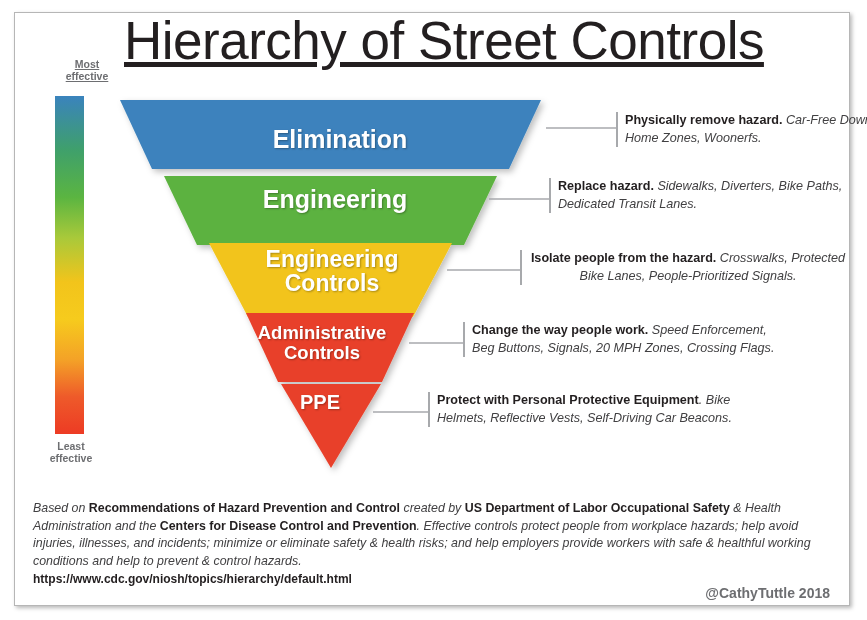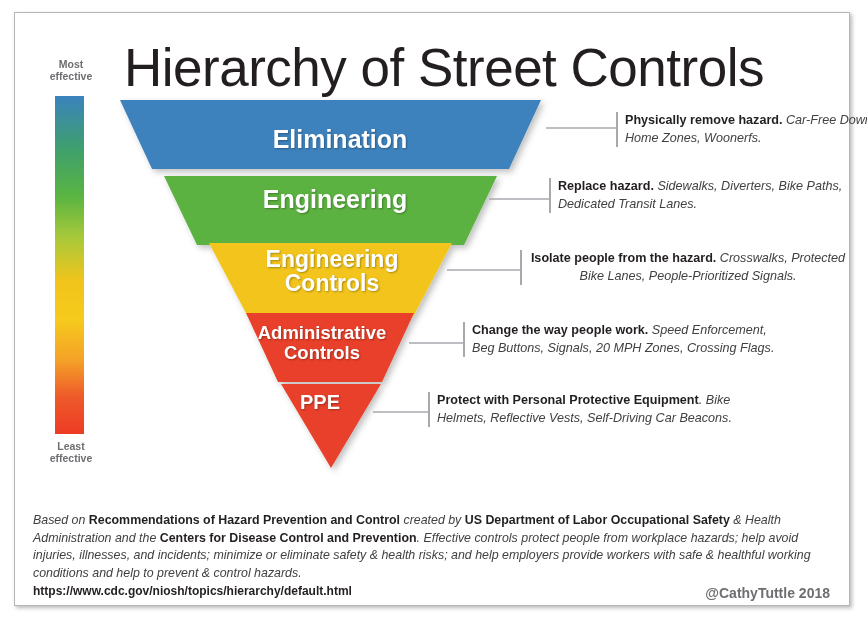--- a/index.html
+++ b/index.html
@@ -32,42 +32,43 @@
     border: 1px solid #b6b6b6;
     box-shadow: 2px 2px 4px rgba(0,0,0,0.28);
     background: #ffffff;
     box-sizing: border-box;
   }
 
   
   .title {
     position: absolute;
     left: 124px;
-    top: 37px;
+    top: 10px;
     width: 720px;
     height: 62px;
     font-size: 53px;
     font-weight: 400;
     letter-spacing: -0.5px;
     color: #231f20;
     line-height: 62px;
     white-space: nowrap;
+    text-decoration: underline;
   }
 
   
   .scale-label {
     position: absolute;
     width: 86px;
     text-align: center;
     font-size: 10.5px;
     font-weight: 700;
     color: #6d6e71;
     line-height: 12px;
   }
-  .scale-label.top { left: 28px; top: 58px; }
+  .scale-label.top { left: 44px; top: 58px; text-decoration: underline; }
   .scale-label.bottom { left: 28px; top: 440px; }
 
   .scale-bar {
     position: absolute;
     left: 55px;
     top: 96px;
     width: 29px;
     height: 338px;
     background: linear-gradient(to bottom,
       #3a83bd 0%,
@@ -121,21 +122,20 @@
   
   .footer {
     position: absolute;
     left: 33px;
     top: 500px;
     width: 800px;
     font-size: 12.4px;
     line-height: 17.6px;
     color: #414042;
     font-style: italic;
-    margin-top: 12px;
   }
   .footer b { font-weight: 700; font-style: normal; color: #231f20; }
   .footer .url {
     display: block;
     margin-top: 1px;
     font-style: normal;
     font-weight: 700;
     color: #231f20;
     font-size: 12px;
   }

